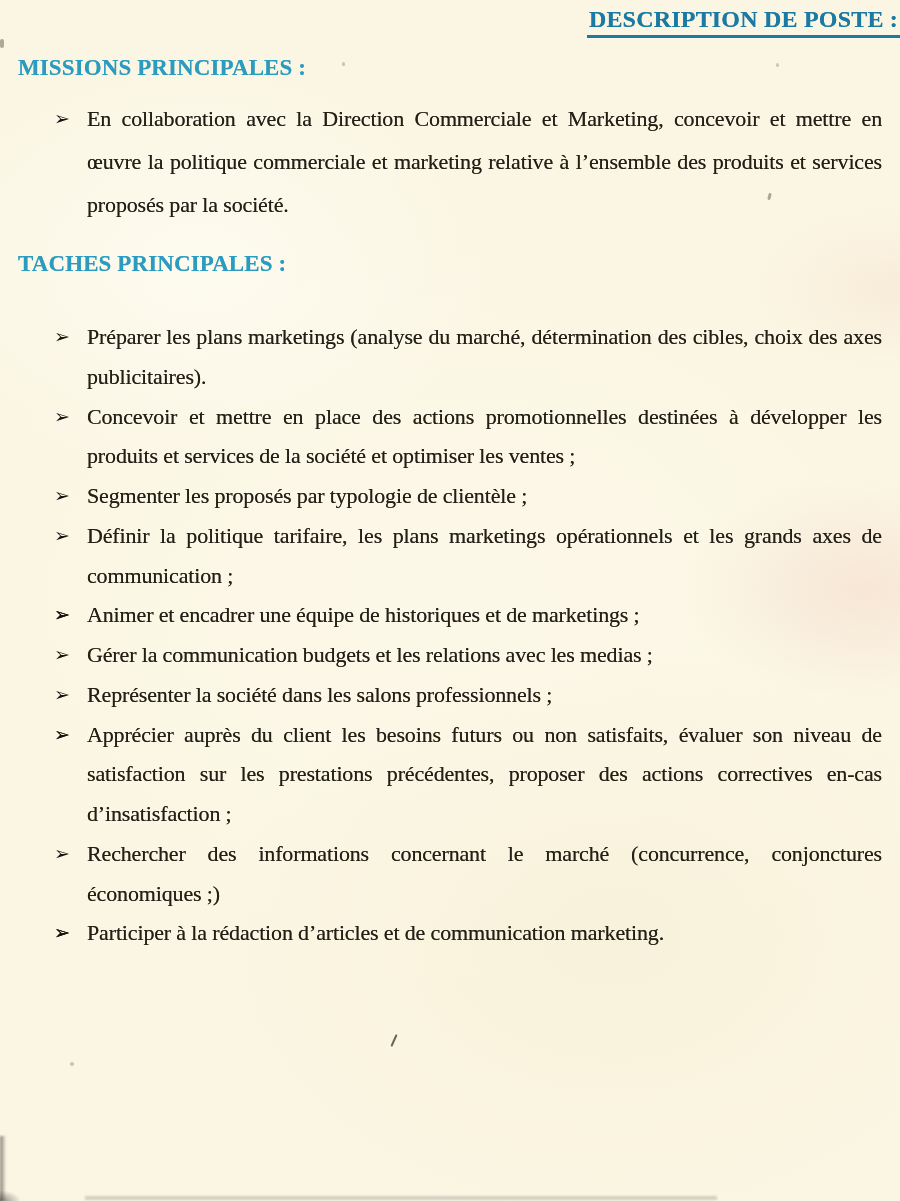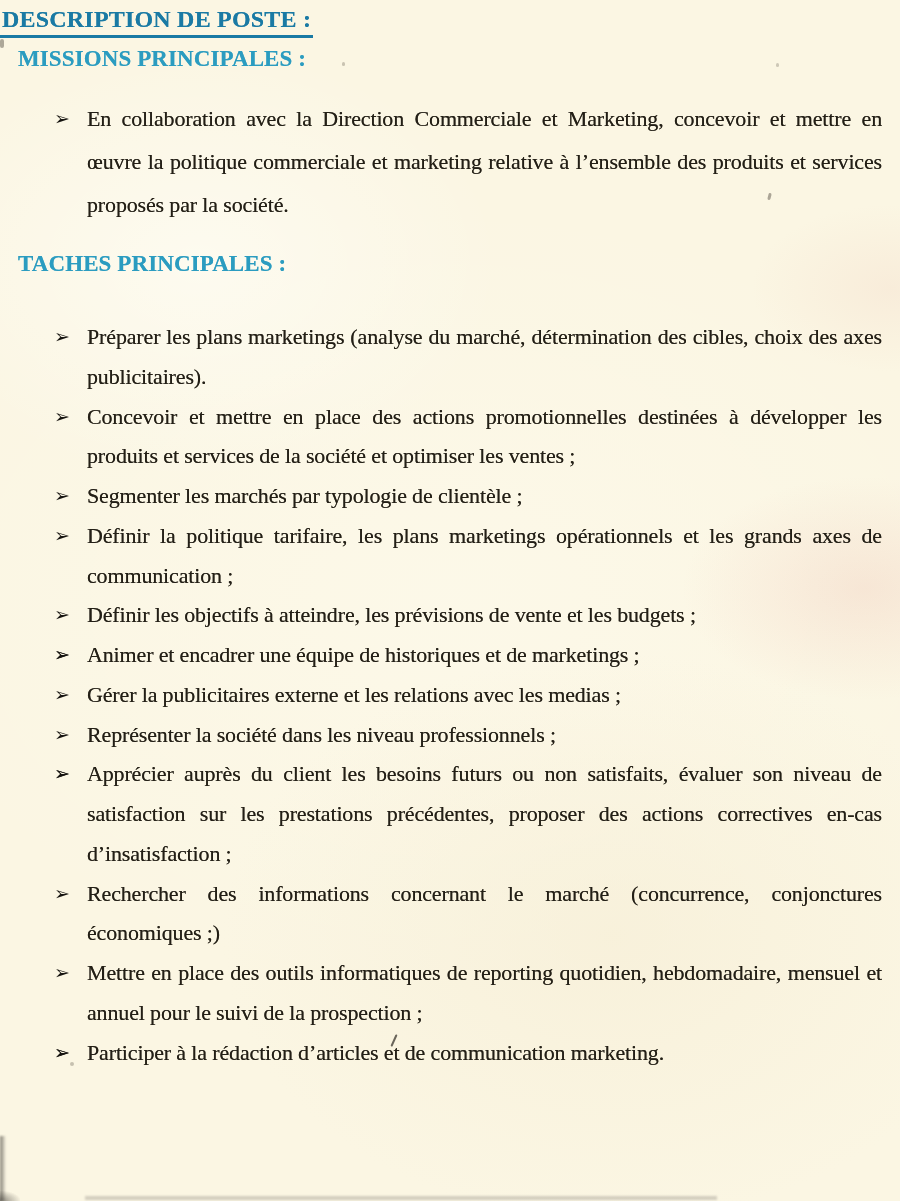--- a/index.html
+++ b/index.html
@@ -15,39 +15,39 @@
     background-image:
       radial-gradient(ellipse 260px 160px at 96% 49%, rgba(232,172,160,0.22), transparent 70%),
       radial-gradient(ellipse 200px 120px at 99% 24%, rgba(232,180,165,0.15), transparent 70%),
       radial-gradient(ellipse 420px 300px at 22% 22%, rgba(255,255,250,0.55), transparent 72%),
       radial-gradient(ellipse 520px 380px at 68% 78%, rgba(246,238,214,0.65), transparent 75%),
       radial-gradient(ellipse 700px 500px at 50% 50%, rgba(255,253,242,0.35), transparent 80%);
     color:#231f16;
   }
   .title-row{
     position:absolute;top:6px;left:0;right:0;
-    margin:0;text-align:left;
+    margin:0;text-align:right;
     font-size:24px;font-weight:bold;
   }
   .title-text{
     display:inline-block;
     color:#1a7aa4;
     border-bottom:3px solid #1a7aa4;
     padding:0 2px 2px 2px;
     letter-spacing:0.2px;
     text-shadow:0 0 0.5px rgba(26,122,164,0.8);
   }
   .section-heading{
     position:absolute;left:18px;margin:0;
     font-size:23px;font-weight:bold;
     color:#2b9cc0;
     letter-spacing:0.1px;
     text-shadow:0 0 0.5px rgba(43,156,192,0.7);
   }
-  #missions-heading{top:46px;}
+  #missions-heading{top:55px;}
   #tasks-heading{top:251px;}
   ul.bullet-list{
     position:absolute;left:87px;width:795px;
     margin:0;padding:0;list-style:none;
     font-size:22px;
     letter-spacing:-0.15px;
     text-shadow:0 0 0.4px rgba(35,31,22,0.75);
   }
   #missions-list{top:97px;line-height:43px;}
   #tasks-list{top:317px;line-height:39.75px;}
@@ -113,59 +113,57 @@
     <li>
       <span class="marker">➢</span>
       <span class="txt">Préparer les plans marketings (analyse du marché, détermination des cibles, choix des axes publicitaires).</span>
     </li>
     <li>
       <span class="marker">➢</span>
       <span class="txt">Concevoir et mettre en place des actions promotionnelles destinées à développer les produits et services de la société et optimiser les ventes ;</span>
     </li>
     <li>
       <span class="marker">➢</span>
-      <span class="txt">Segmenter les marchés par typologie de clientèle ;</span>
+      <span class="txt">Segmenter les proposés par typologie de clientèle ;</span>
     </li>
     <li>
       <span class="marker">➢</span>
       <span class="txt">Définir la politique tarifaire, les plans marketings opérationnels et les grands axes de communication ;</span>
     </li>
     <li>
       <span class="marker">➢</span>
-      <span class="txt">Définir les objectifs à atteindre, les prévisions de vente et les budgets ;</span>
     </li>
     <li>
       <span class="marker">➢</span>
     </li>
     <li>
       <span class="marker">➢</span>
       <span class="txt">Animer et encadrer une équipe de historiques et de marketings ;</span>
     </li>
     <li>
       <span class="marker">➢</span>
-      <span class="txt">Gérer la publicitaires externe et les relations avec les medias ;</span>
+      <span class="txt">Gérer la communication budgets et les relations avec les medias ;</span>
     </li>
     <li>
       <span class="marker">➢</span>
-      <span class="txt">Représenter la société dans les niveau professionnels ;</span>
+      <span class="txt">Représenter la société dans les salons professionnels ;</span>
     </li>
     <li>
       <span class="marker">➢</span>
     </li>
     <li>
       <span class="marker">➢</span>
       <span class="txt">Apprécier auprès du client les besoins futurs ou non satisfaits, évaluer son niveau de satisfaction sur les prestations précédentes, proposer des actions correctives en-cas d’insatisfaction ;</span>
     </li>
     <li>
       <span class="marker">➢</span>
       <span class="txt">Rechercher des informations concernant le marché (concurrence, conjonctures économiques ;)</span>
     </li>
     <li>
       <span class="marker">➢</span>
-      <span class="txt">Mettre en place des outils informatiques de reporting quotidien, hebdomadaire, mensuel et annuel pour le suivi de la prospection ;</span>
     </li>
     <li>
       <span class="marker">➢</span>
     </li>
     <li>
       <span class="marker">➢</span>
       <span class="txt">Participer à la rédaction d’articles et de communication marketing.</span>
     </li>
   </ul>
 

